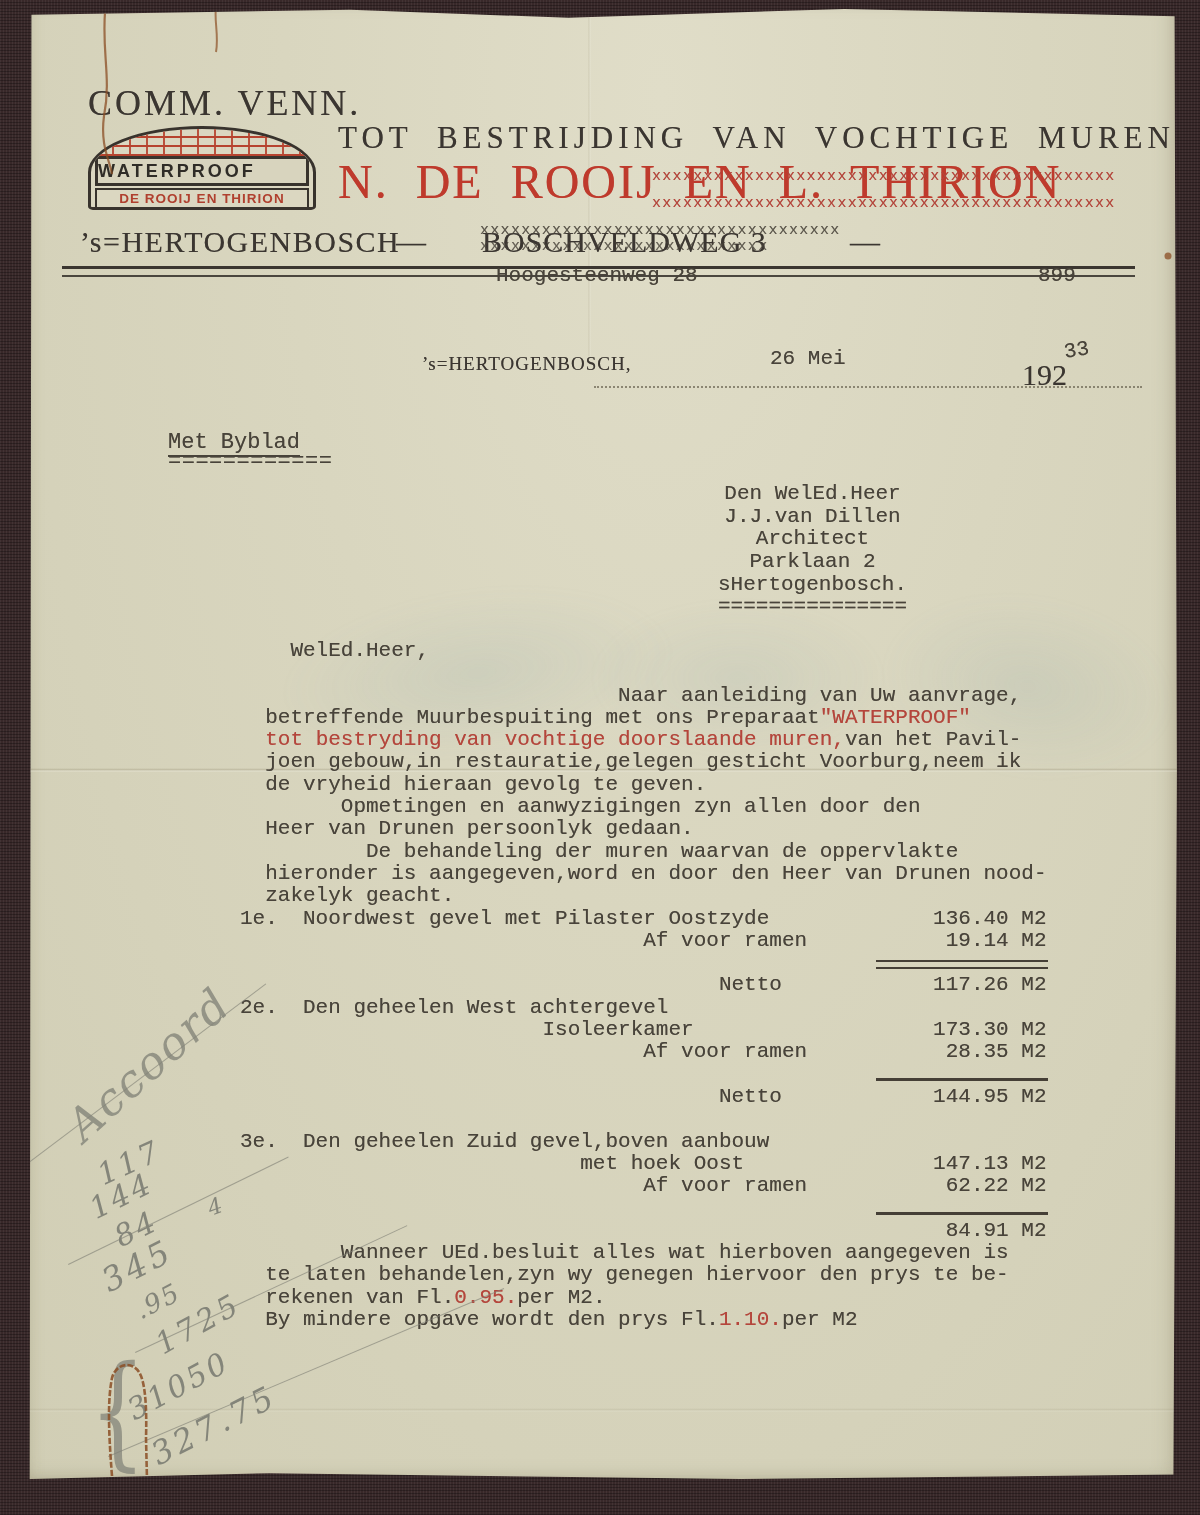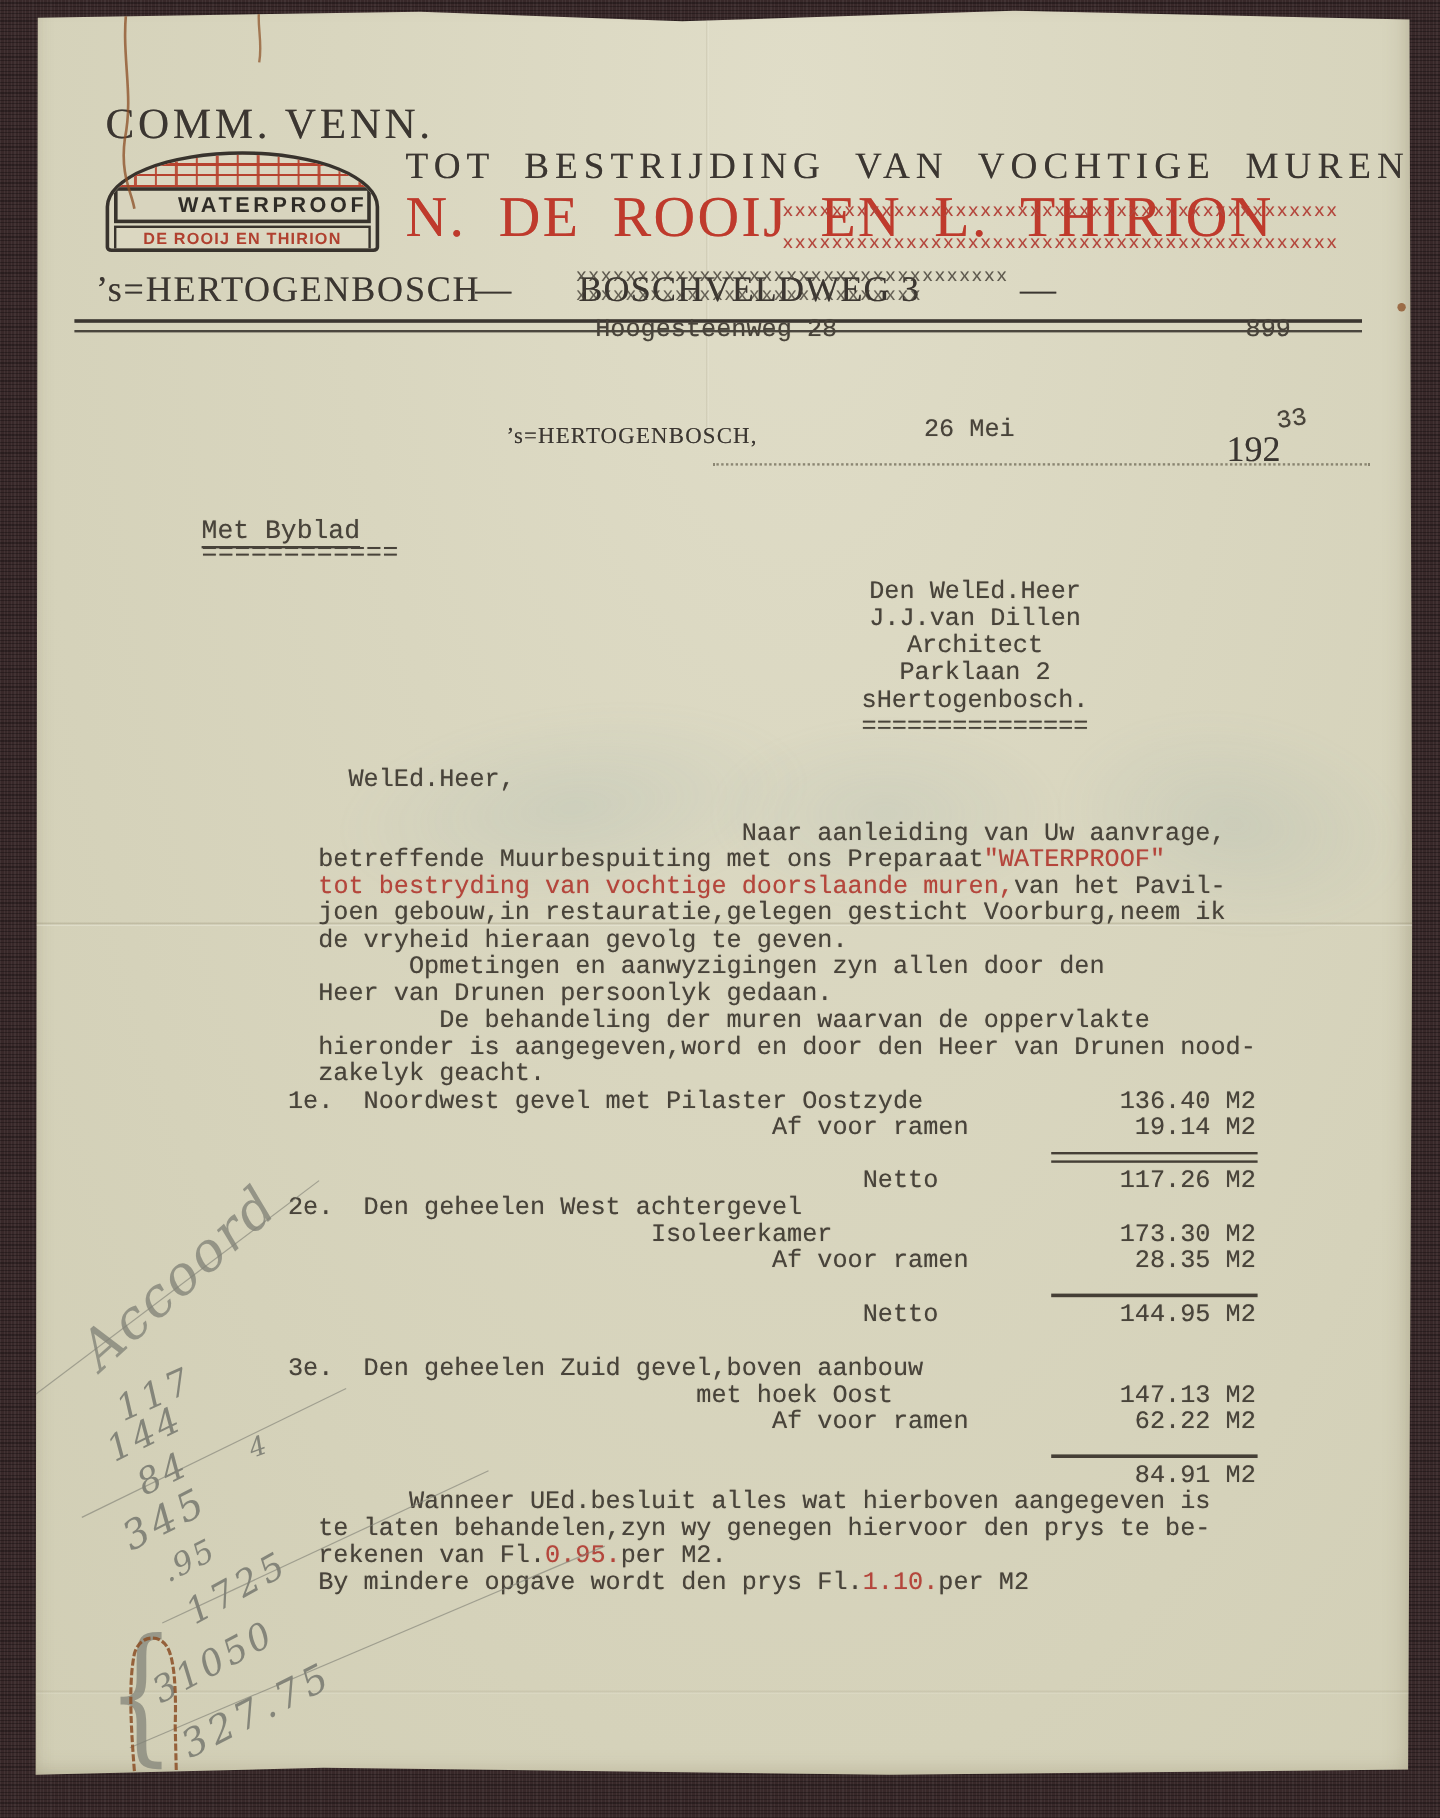--- a/index.html
+++ b/index.html
@@ -38,21 +38,21 @@
     background:linear-gradient(to right, rgba(108,98,68,0), rgba(108,98,68,.14), rgba(255,255,248,.2), rgba(255,255,248,0));}
   .ghost{border-radius:50%;filter:blur(5px);}
   .logo{left:60px;top:120px;width:228px;height:84px;box-sizing:border-box;
     border:3px solid #38332d;border-radius:118px 118px 5px 5px / 48px 48px 4px 4px;
     background:#dbd7c1;overflow:hidden;padding:0 4px;}
   .brick{height:27px;margin:0 -4px;
     background-image:
       repeating-linear-gradient(0deg, #b7432f 0 2px, rgba(0,0,0,0) 2px 9px),
       repeating-linear-gradient(90deg, rgba(183,67,47,.9) 0 2px, rgba(0,0,0,0) 2px 17px);
     background-position:0 0, 4px 0;}
-  .band1{border:3px solid #38332d;background:#d8d4be;text-align:right;
+  .band1{border:3px solid #38332d;background:#d8d4be;text-align:left;
     font:800 18px/24px "Liberation Sans", sans-serif;letter-spacing:3px;color:#2f2c27;}
   .band2{border:2px solid #38332d;border-top-width:2px;margin-top:2px;text-align:center;
     font:800 13.5px/17px "Liberation Sans", sans-serif;letter-spacing:1px;color:#b0402f;}
   .xrow{font-family:"Liberation Mono", monospace;font-size:15px;letter-spacing:1.3px;white-space:nowrap;overflow:hidden;}
   .dotline{border-bottom:2px dotted rgba(95,89,70,.65);}
 </style>
 </head>
 <body>
 
 <div class="paper">

